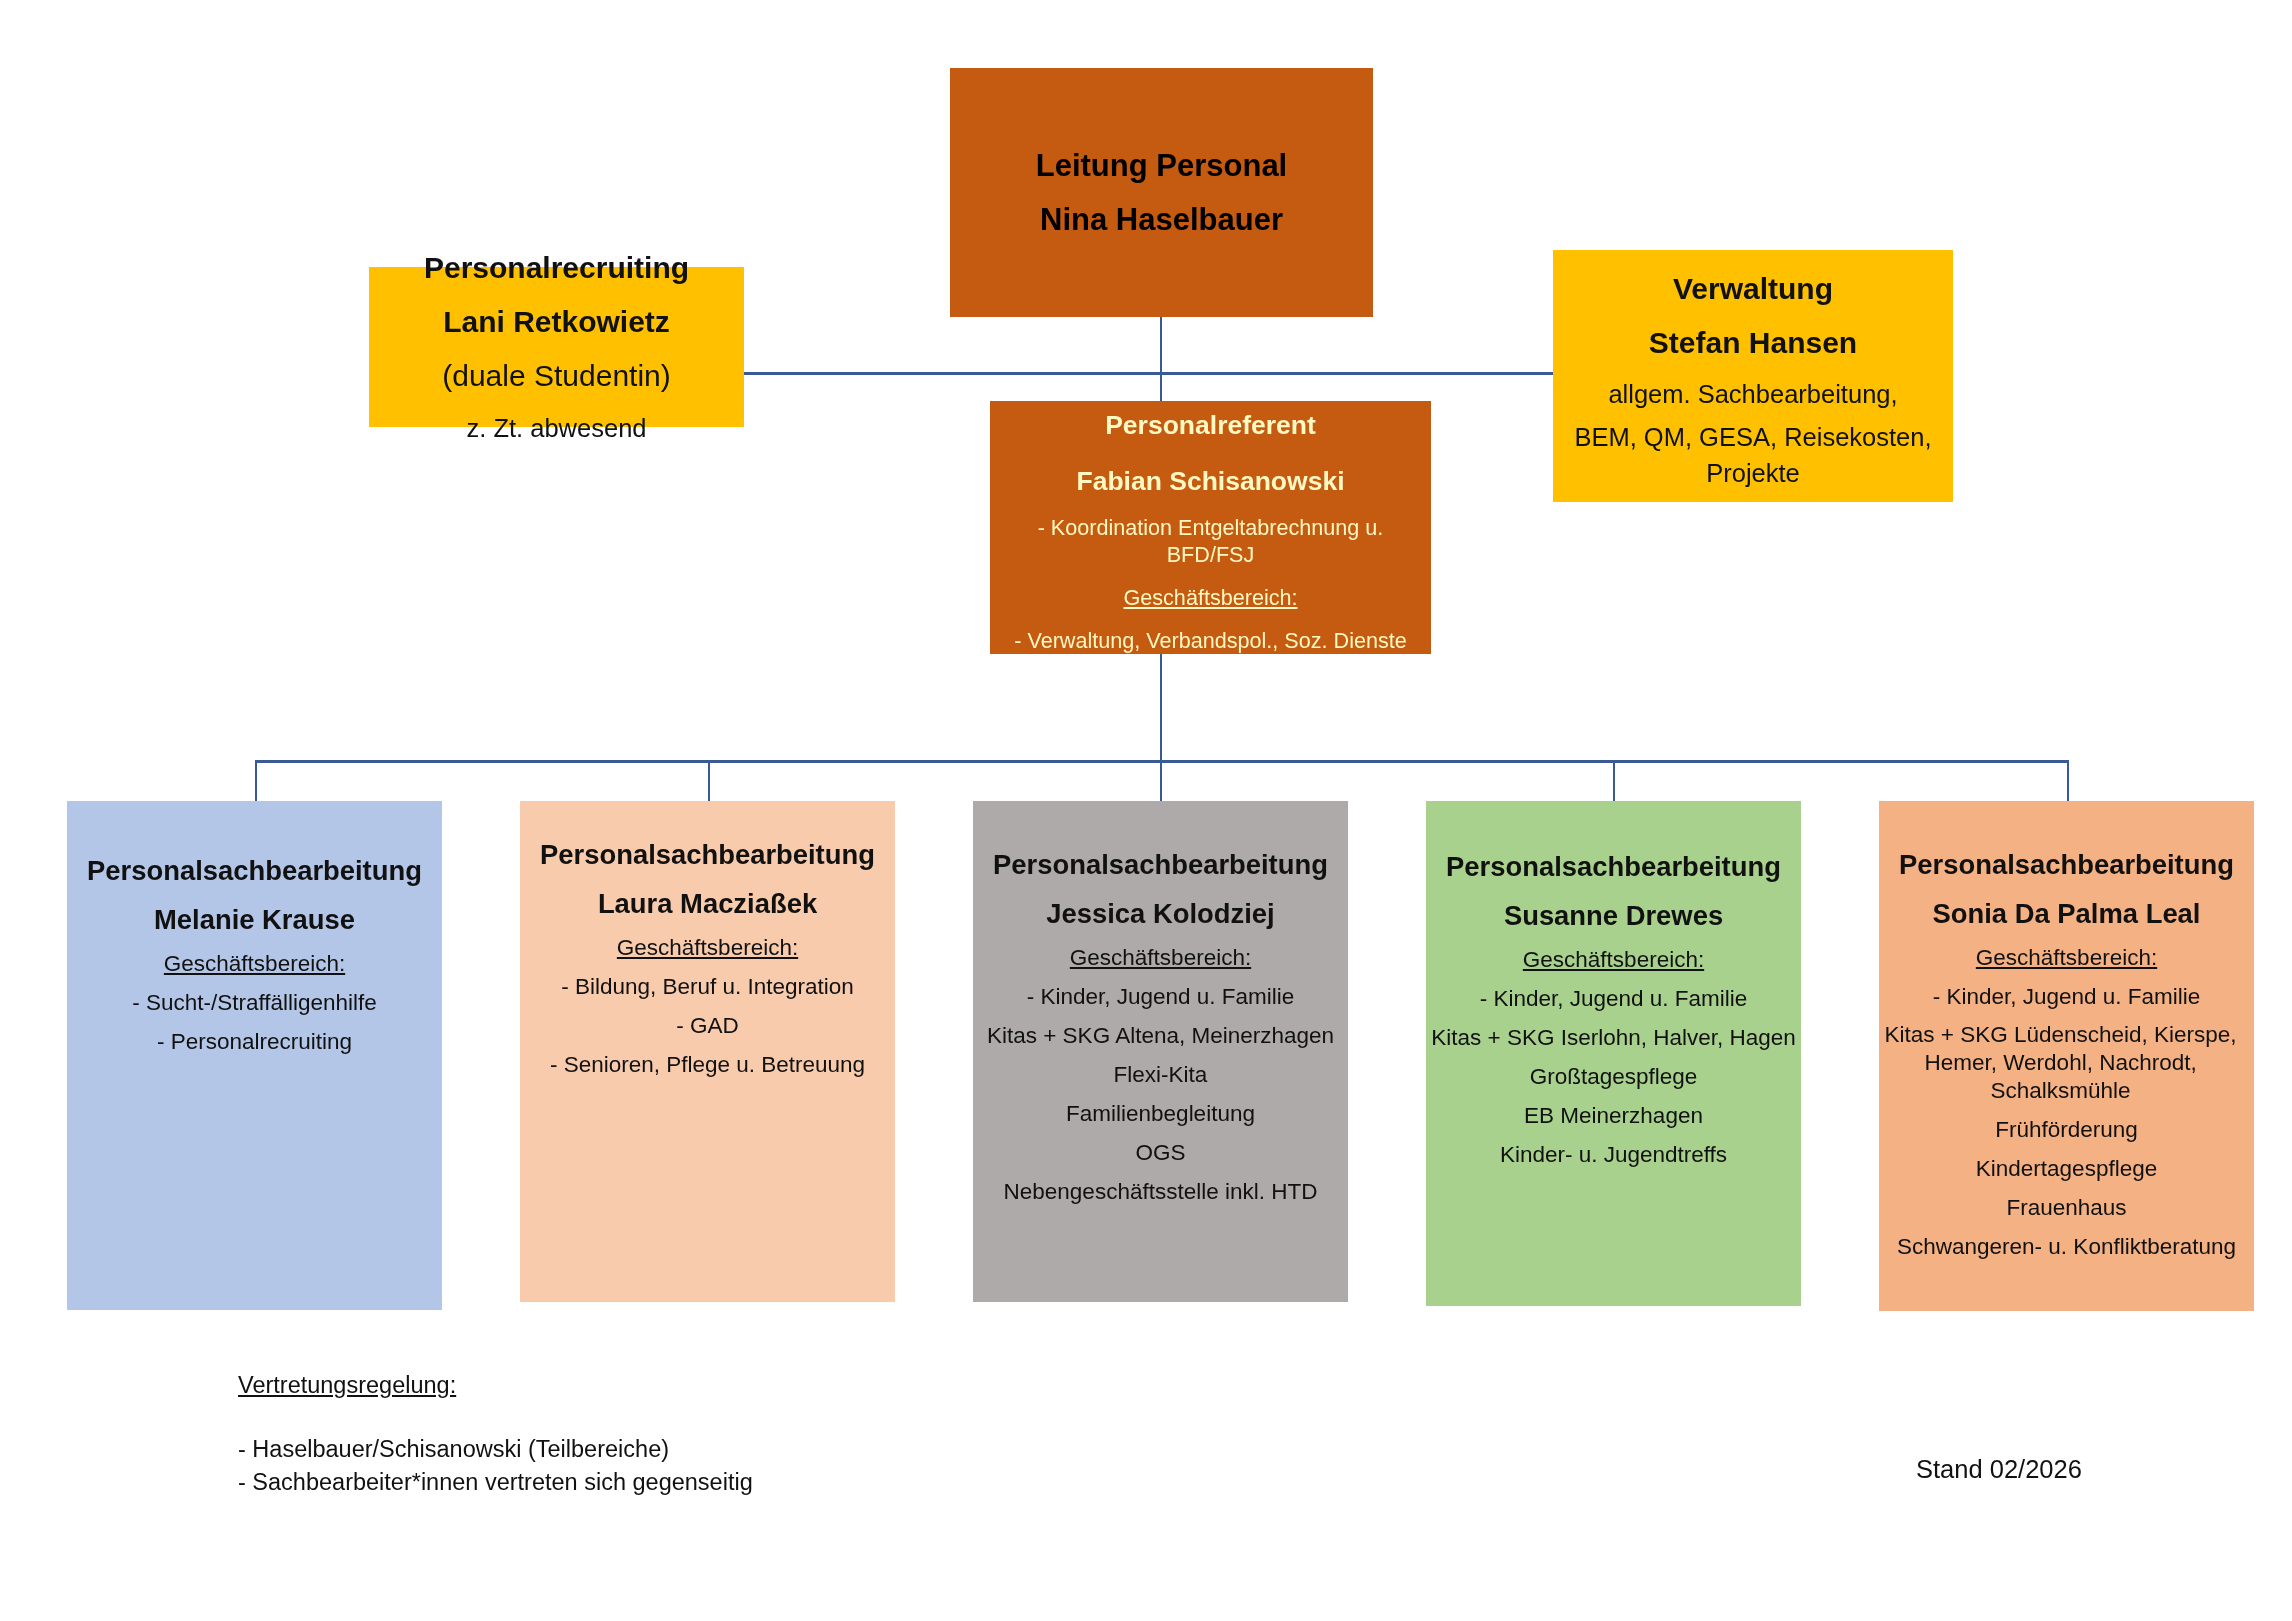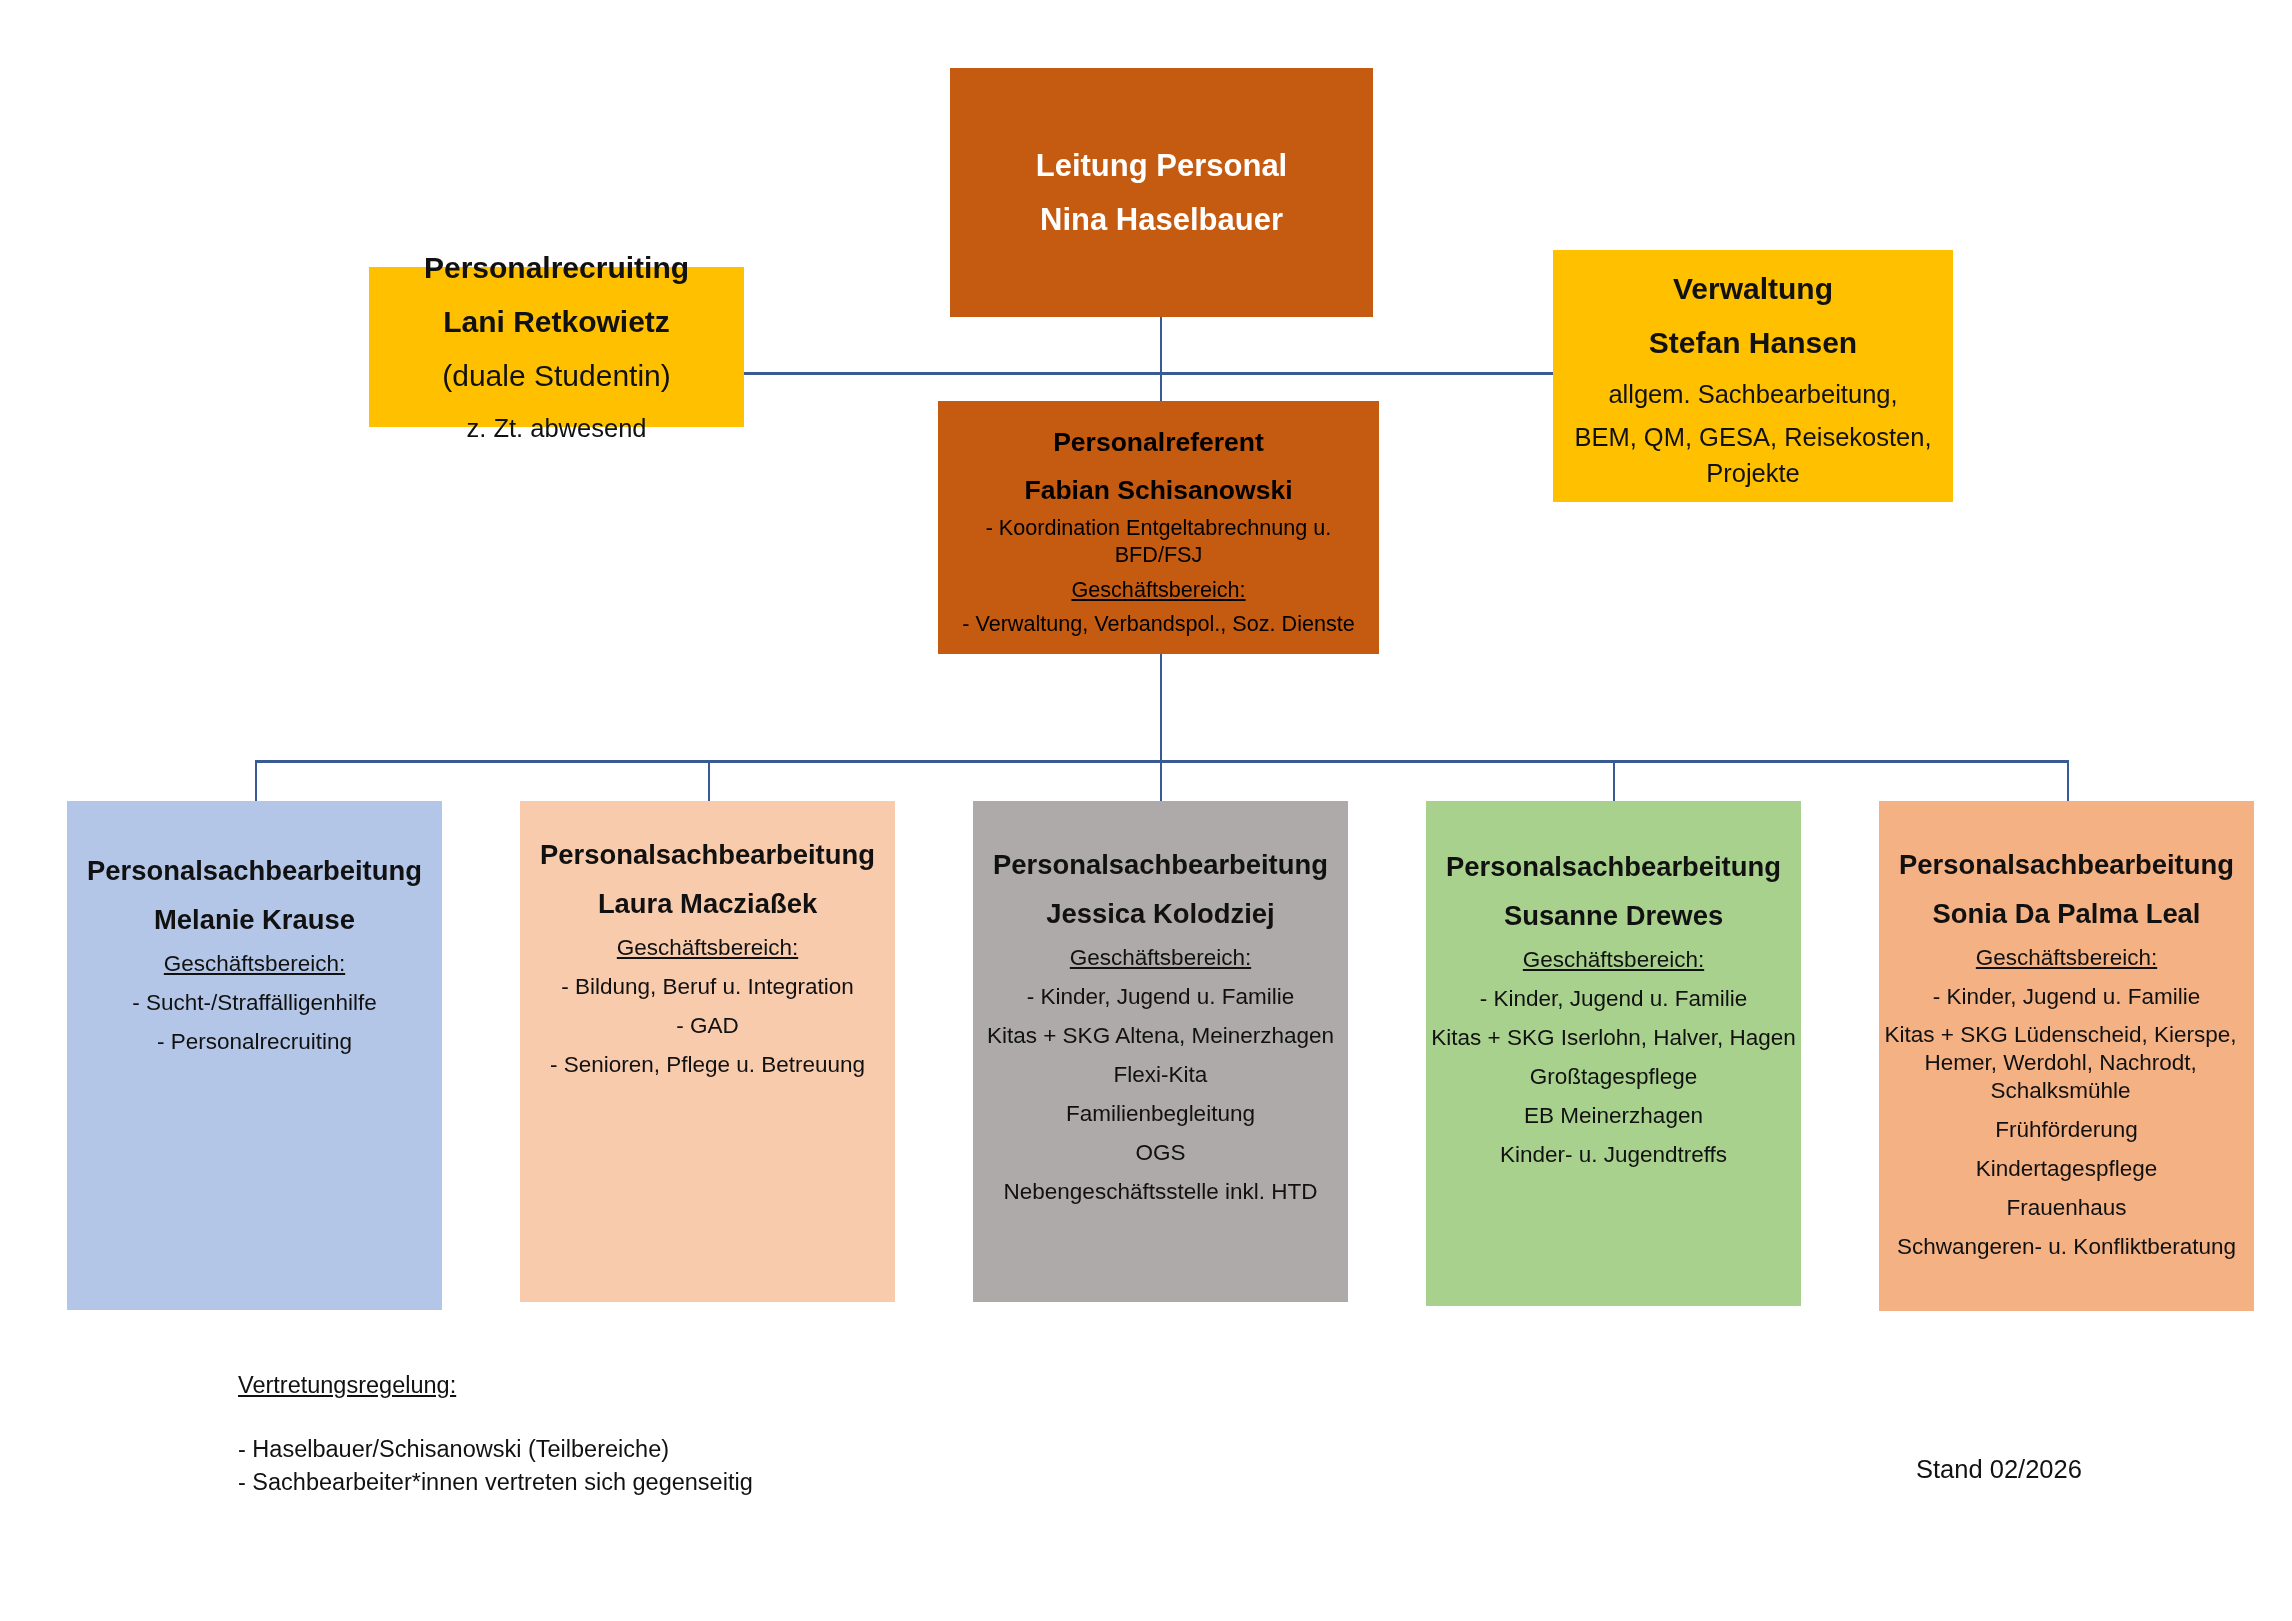--- a/index.html
+++ b/index.html
@@ -1,31 +1,31 @@
 <!DOCTYPE html>
 <html><head>
 <meta charset="utf-8">
 <style>
   html, body { margin: 0; padding: 0; background: #ffffff; }
   body { width: 2293px; height: 1621px; position: relative; overflow: hidden;
          font-family: "Liberation Sans", "DejaVu Sans", sans-serif; color: #111; }
   .box { position: absolute; box-sizing: border-box; text-align: center; }
   .line { position: absolute; background: #3a5a96; }
   .u { text-decoration: underline; }
-  .t-lead { left: 950px; top: 68px; width: 423px; height: 249px; background: #c55a11; color: #ffffff; display: flex; flex-direction: column; justify-content: center; }
+  .t-lead { left: 950px; top: 68px; width: 423px; height: 249px; background: #c55a11; color: #000000; display: flex; flex-direction: column; justify-content: center; }
   .t-lead div { font-size: 31px; font-weight: bold; line-height: 54px; }
   .t-rec { left: 369px; top: 267px; width: 375px; height: 160px; background: #ffc000; display: flex; flex-direction: column; justify-content: center; }
   .t-rec .r1 { font-size: 30px; font-weight: bold; line-height: 54px; }
   .t-rec .r2 { font-size: 30px; line-height: 54px; }
   .t-rec .r3 { font-size: 25.5px; line-height: 51px; }
   .t-ver { left: 1553px; top: 250px; width: 400px; height: 252px; background: #ffc000; display: flex; flex-direction: column; justify-content: center; }
   .t-ver .r1 { font-size: 30px; font-weight: bold; line-height: 54px; }
   .t-ver .r2 { font-size: 25.5px; line-height: 49px; }
   .t-ver .r3 { font-size: 25.5px; line-height: 36px; }
-  .t-ref { left: 938px; top: 401px; width: 441px; height: 253px; background: #c55a11; color: #000000; display: flex; flex-direction: column; justify-content: center; }
+  .t-ref { left: 990px; top: 401px; width: 441px; height: 253px; background: #c55a11; color: #fef9c3; display: flex; flex-direction: column; justify-content: space-between; }
   .t-ref .r1 { font-size: 26.5px; font-weight: bold; line-height: 48px; }
   .t-ref .r2 { font-size: 21.6px; line-height: 27.4px; }
   .t-ref .r3 { font-size: 21.6px; line-height: 41px; }
   .staff { top: 801px; width: 375px; padding-top: 49px; }
   .staff .title { font-size: 27.4px; font-weight: bold; line-height: 49px; }
   .staff .gb { font-size: 22.5px; text-decoration: underline; line-height: 39px; }
   .staff .item { font-size: 22.5px; line-height: 39px; }
   .staff .item.tight { line-height: 28px; padding: 4.9px 0; }
   .footer-title { position: absolute; left: 238px; top: 1349px; font-size: 23.5px; text-decoration: underline; line-height: 33px; margin-top: 20px; }
   .footer-line { position: absolute; left: 238px; font-size: 23.5px; line-height: 33px; }

